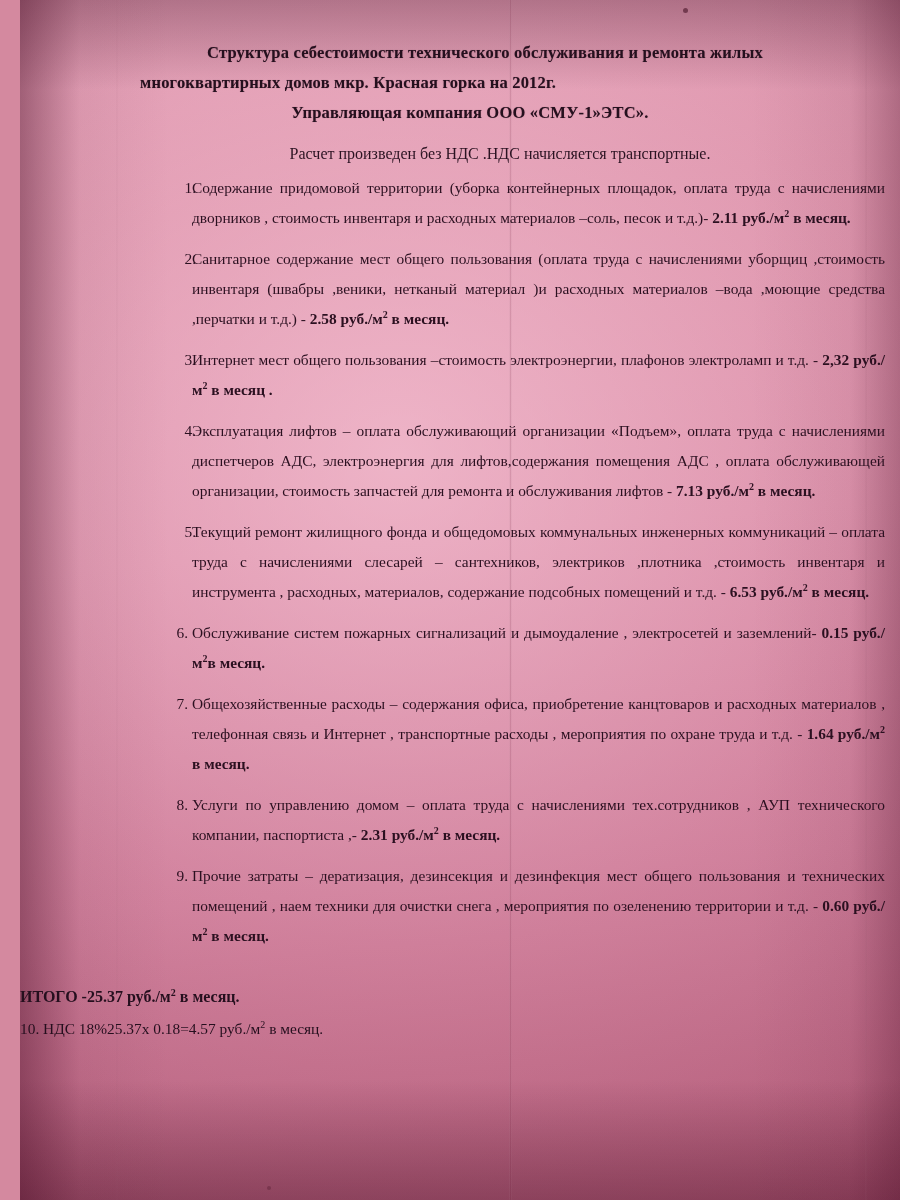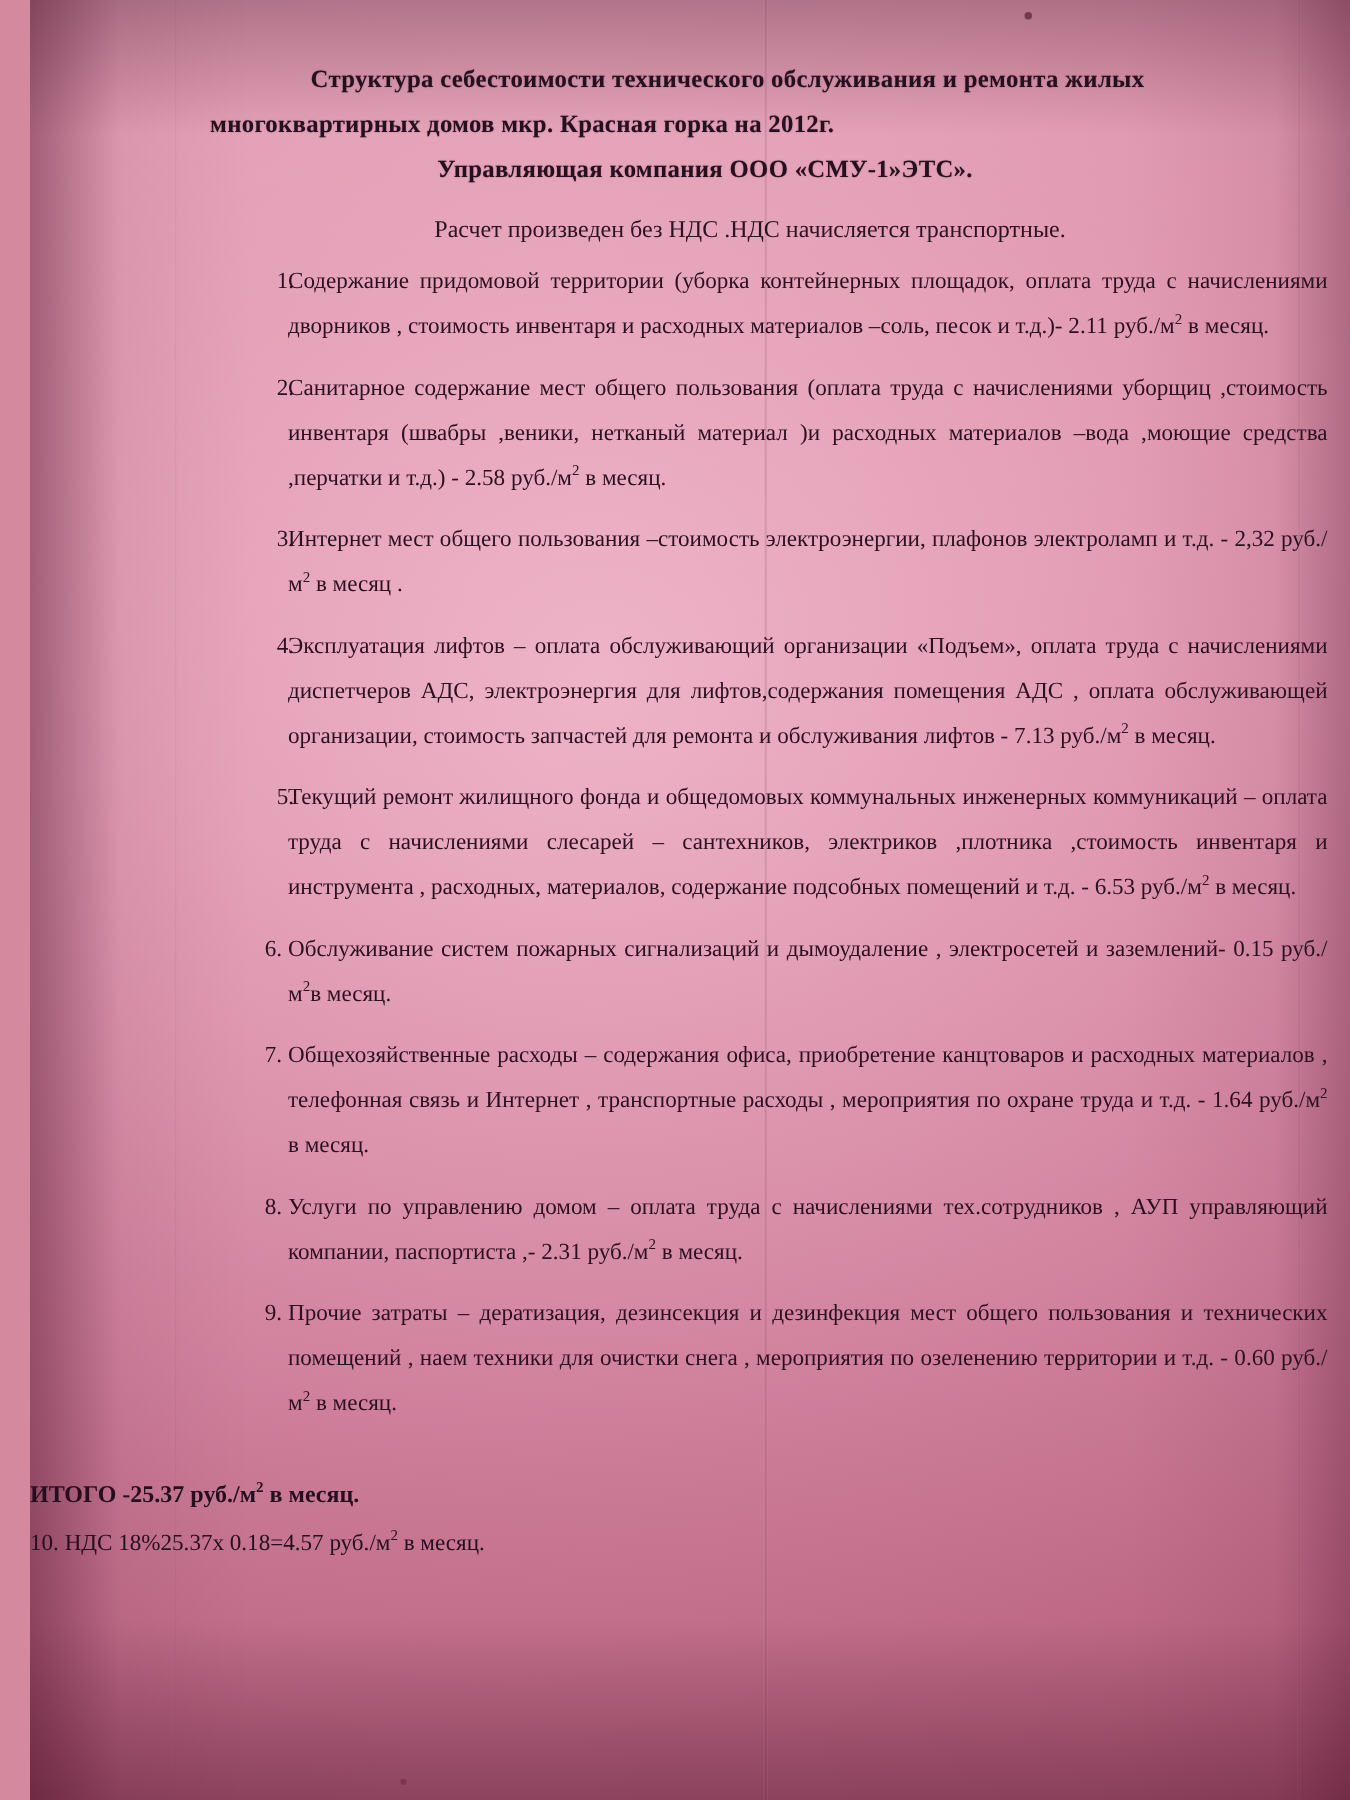--- a/index.html
+++ b/index.html
@@ -105,21 +105,21 @@
   ol.items > li .num {
     position: absolute;
     left: 148px;
     top: 0;
     width: 28px;
     text-align: right;
     font-size: 15.4px;
   }
   ol.items > li.indent-num .num { left: 140px; }
 
-  .b { font-weight: normal; }
+  .b { font-weight: bold; }
   sup { font-size: 10px; vertical-align: super; line-height: 0; }
 
   .totals {
     margin: 30px 0 0 0;
     font-size: 16px;
     line-height: 32px;
     font-weight: bold;
     color: #250f1e;
   }
   .totals .ndsline { font-weight: normal; font-size: 15.4px; }
@@ -182,21 +182,21 @@
         <span>Обслуживание систем пожарных сигнализаций и дымоудаление , электросетей и заземлений-</span>
         <span class="b">0.15 руб./м<sup>2</sup>в месяц.</span>
       </li>
       <li class="indent-num">
         <span class="num">7.</span>
         <span>Общехозяйственные расходы – содержания офиса,  приобретение канцтоваров и расходных материалов , телефонная связь и Интернет , транспортные расходы , мероприятия по охране труда и т.д. -</span>
         <span class="b">1.64 руб./м<sup>2</sup> в месяц.</span>
       </li>
       <li class="indent-num">
         <span class="num">8.</span>
-        <span>Услуги по управлению домом – оплата труда с начислениями тех.сотрудников , АУП  управляющий компании, паспортиста ,-</span>
+        <span>Услуги по управлению домом – оплата труда с начислениями тех.сотрудников , АУП  технического компании, паспортиста ,-</span>
         <span class="b">2.31 руб./м<sup>2</sup> в месяц.</span>
       </li>
       <li class="indent-num">
         <span class="num">9.</span>
         <span>Прочие затраты – дератизация, дезинсекция  и дезинфекция мест общего пользования и технических помещений , наем техники для очистки снега , мероприятия по озеленению территории и т.д. -</span>
         <span class="b">0.60 руб./м<sup>2</sup> в месяц.</span>
       </li>
     </ol>
 
     <div class="totals">

